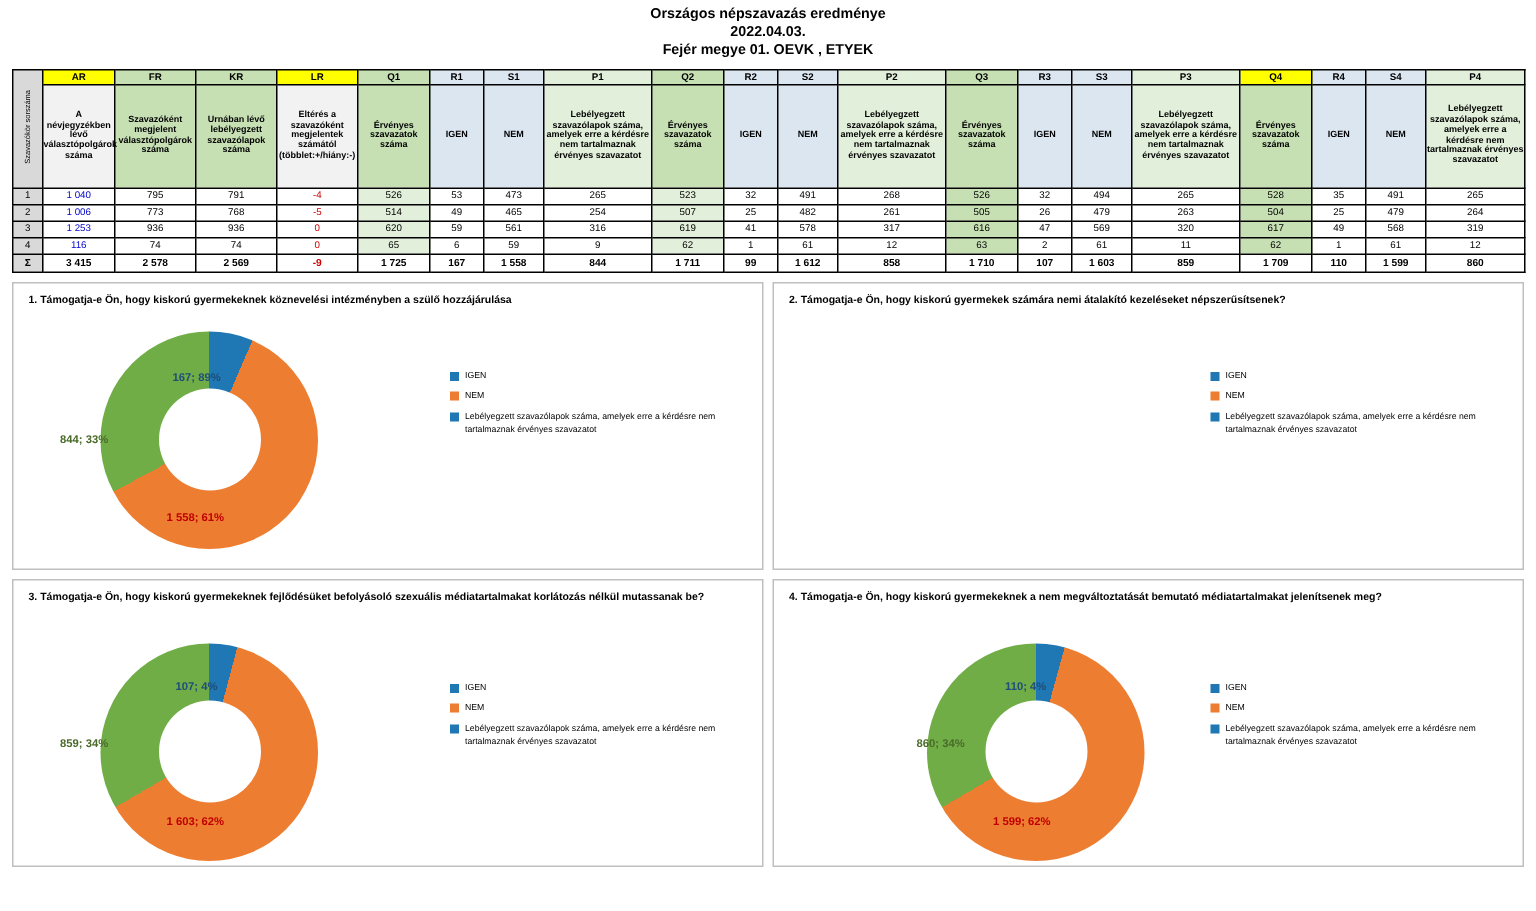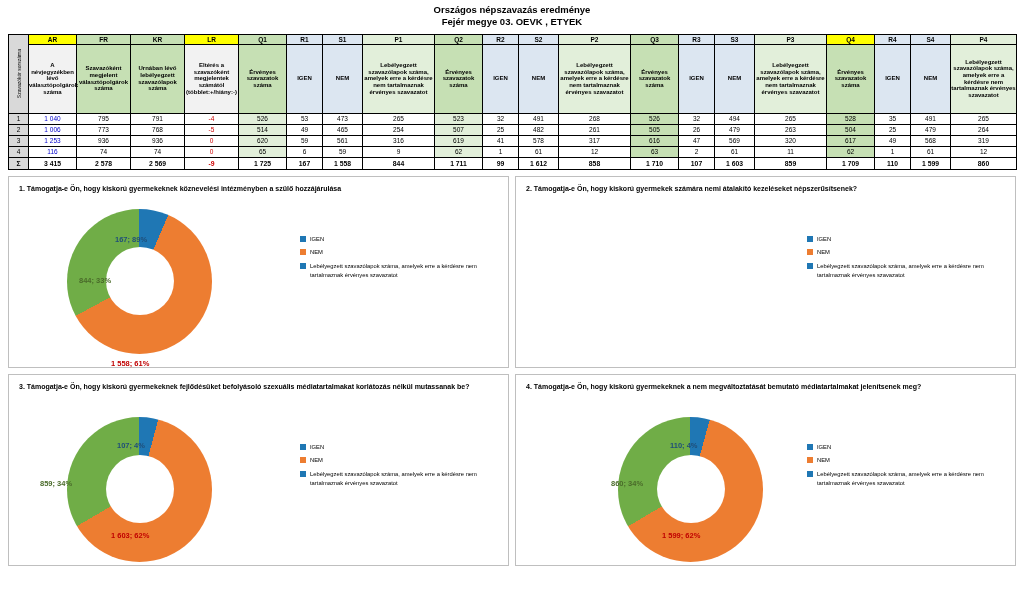--- a/index.html
+++ b/index.html
@@ -74,21 +74,22 @@
   .sw-blue{background:#1f77b4;}
   .sw-orange{background:#ed7d31;}
 </style>
 </head>
 <body>
 
 <div class="page">
 
   <div class="header">
     <div>Országos népszavazás eredménye</div>
-    <div>Fejér megye 03. OEVK , ETYEK</div>
+    <div>2022.04.03.</div>
+    <div>Fejér megye 01. OEVK , ETYEK</div>
   </div>
 
   <div class="tbl-wrap">
     <table class="results">
       <colgroup>
         <col style="width:20px">
           <col style="width:48px">
           <col style="width:54px">
           <col style="width:54px">
           <col style="width:54px">
@@ -281,22 +282,22 @@
       </table>
   </div>
 
   <div class="panels">
 
     <div class="panel">
       <div class="title">1. Támogatja-e Ön, hogy kiskorú gyermekeknek köznevelési intézményben a szülő hozzájárulása</div>
       <div class="donut-area">
         <div class="donut" id="donut1" style="background: conic-gradient(rgb(31, 119, 180) 0deg, rgb(31, 119, 180) 23.4deg, rgb(237, 125, 49) 23.4deg, rgb(237, 125, 49) 241.73deg, rgb(112, 173, 71) 241.73deg, rgb(112, 173, 71) 360deg);"></div>
         <div class="lab lab-igen" style="left:76px;top:32px;">167; 89%</div>
-        <div class="lab lab-nem" style="left:72px;top:125px;margin-top:31px;">1 558; 61%</div>
-        <div class="lab lab-leb" style="left:1px;top:73px;margin-left:39px;">844; 33%</div>
+        <div class="lab lab-nem" style="left:72px;top:125px;">1 558; 61%</div>
+        <div class="lab lab-leb" style="left:1px;top:73px;">844; 33%</div>
       </div>
       <div class="legend">
         <div class="li">
           <span class="sw sw-blue"></span>
           <span>IGEN</span>
         </div>
         <div class="li">
           <span class="sw sw-orange"></span>
           <span>NEM</span>
         </div>

